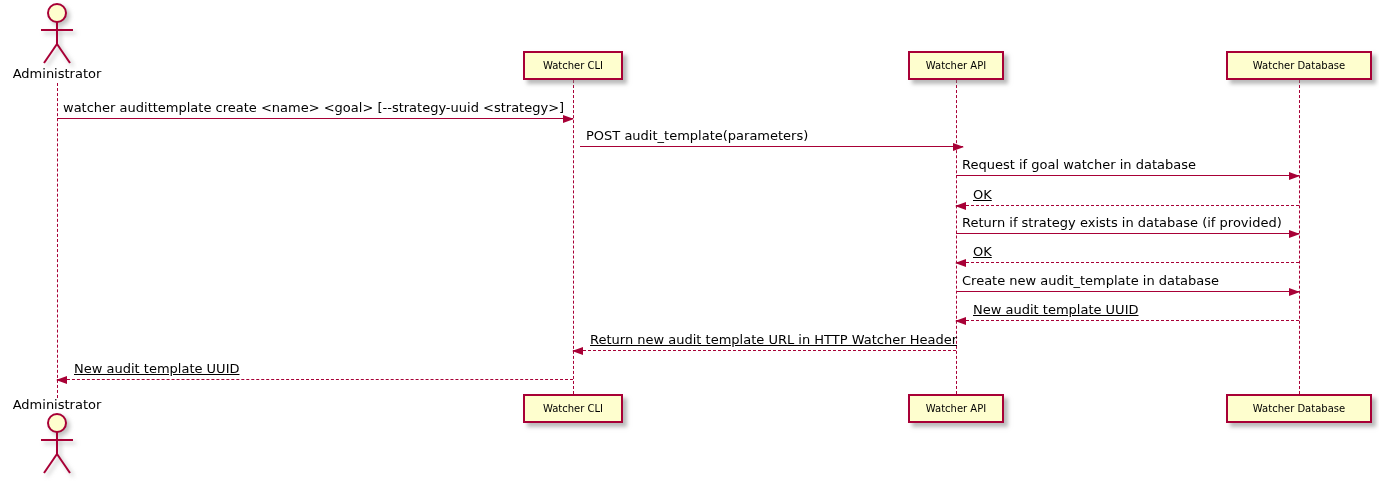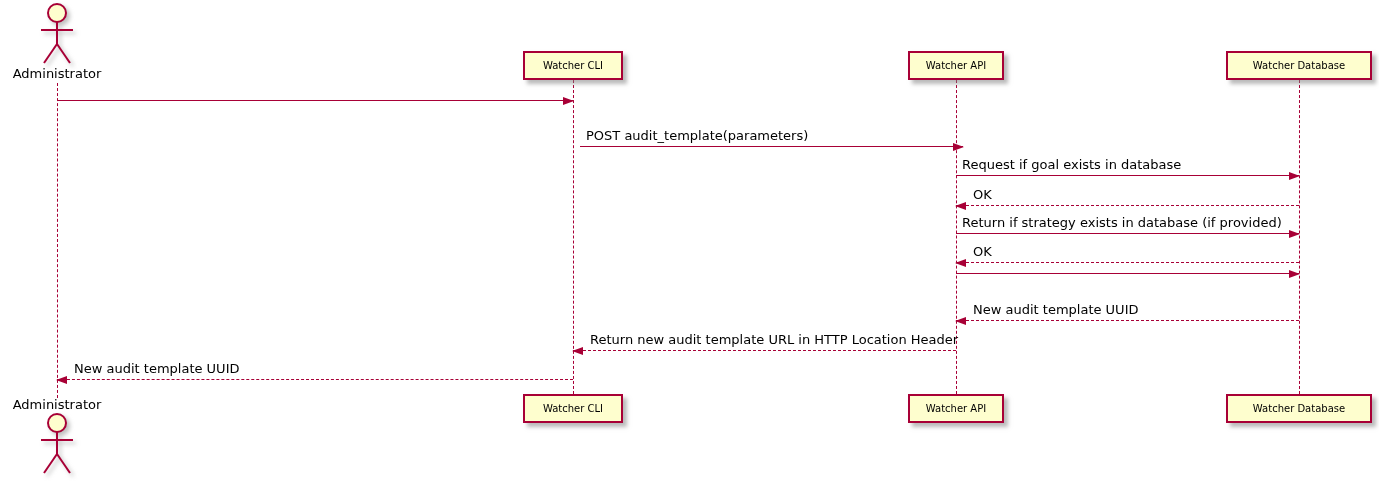--- a/index.html
+++ b/index.html
@@ -31,21 +31,21 @@
   }
   
   .actor-figure{position:absolute;filter:drop-shadow(3px 3px 2px rgba(130,130,130,0.5));}
   .actor-label{
     position:absolute;transform:translateX(-50%);
     font-size:13px;color:var(--text);white-space:nowrap;
   }
   
   .msg{position:absolute;font-size:13px;color:var(--text);}
   .msg-label{height:15px;line-height:15px;white-space:nowrap;margin:0 0 3px 6px;}
-  .msg.dashed .msg-label{margin-left:17px;}
+  .msg.dashed .msg-label{margin-left:17px;text-decoration:underline;}
   .msg-line{position:relative;height:0;border-top:1px solid var(--stroke);}
   .msg.dashed .msg-line{border-top-style:dashed;}
   .ah{position:absolute;width:0;height:0;top:-4px;
       border-top:4px solid transparent;border-bottom:4px solid transparent;}
   .ah.right{right:-1px;border-left:11px solid var(--stroke);}
   .ah.left{left:-1px;border-right:11px solid var(--stroke);}
 </style>
 </head>
 <body>
 
@@ -65,34 +65,35 @@
       <line x1="20" y1="41" x2="33" y2="60" stroke="#A80036" stroke-width="2"></line>
     </svg>
   </div>
   <div class="actor-label" style="left:57px;top:66px">Administrator</div>
 
   <div class="pbox" style="left:523px;top:51px;width:100px">Watcher CLI</div>
   <div class="pbox" style="left:908px;top:51px;width:96px">Watcher API</div>
   <div class="pbox" style="left:1226px;top:51px;width:146px">Watcher Database</div>
 
   <div class="msg solid" style="left:57px;top:100px;width:516px">
+    <div class="msg-label">watcher audittemplate create &lt;name&gt; &lt;goal&gt; [--strategy-uuid &lt;strategy&gt;]</div>
     <div class="msg-line">
         <i class="ah right"></i>
       </div>
   </div>
 
   <div class="msg solid" style="left:580px;top:128px;width:383px">
     <div class="msg-label">POST audit_template(parameters)</div>
     <div class="msg-line">
         <i class="ah right"></i>
       </div>
   </div>
 
   <div class="msg solid" style="left:956px;top:157px;width:343px">
-    <div class="msg-label">Request if goal exists in database</div>
+    <div class="msg-label">Request if goal watcher in database</div>
     <div class="msg-line">
         <i class="ah right"></i>
       </div>
   </div>
 
   <div class="msg dashed" style="left:956px;top:187px;width:343px">
     <div class="msg-label">OK</div>
     <div class="msg-line">
         <i class="ah left"></i>
       </div>
@@ -106,34 +107,35 @@
   </div>
 
   <div class="msg dashed" style="left:956px;top:244px;width:343px">
     <div class="msg-label">OK</div>
     <div class="msg-line">
         <i class="ah left"></i>
       </div>
   </div>
 
   <div class="msg solid" style="left:956px;top:273px;width:343px">
+    <div class="msg-label">Create new audit_template in database</div>
     <div class="msg-line">
         <i class="ah right"></i>
       </div>
   </div>
 
   <div class="msg dashed" style="left:956px;top:302px;width:343px">
     <div class="msg-label">New audit template UUID</div>
     <div class="msg-line">
         <i class="ah left"></i>
       </div>
   </div>
 
   <div class="msg dashed" style="left:573px;top:332px;width:383px">
-    <div class="msg-label">Return new audit template URL in HTTP Location Header</div>
+    <div class="msg-label">Return new audit template URL in HTTP Watcher Header</div>
     <div class="msg-line">
         <i class="ah left"></i>
       </div>
   </div>
 
   <div class="msg dashed" style="left:57px;top:361px;width:516px">
     <div class="msg-label">New audit template UUID</div>
     <div class="msg-line">
         <i class="ah left"></i>
       </div>

